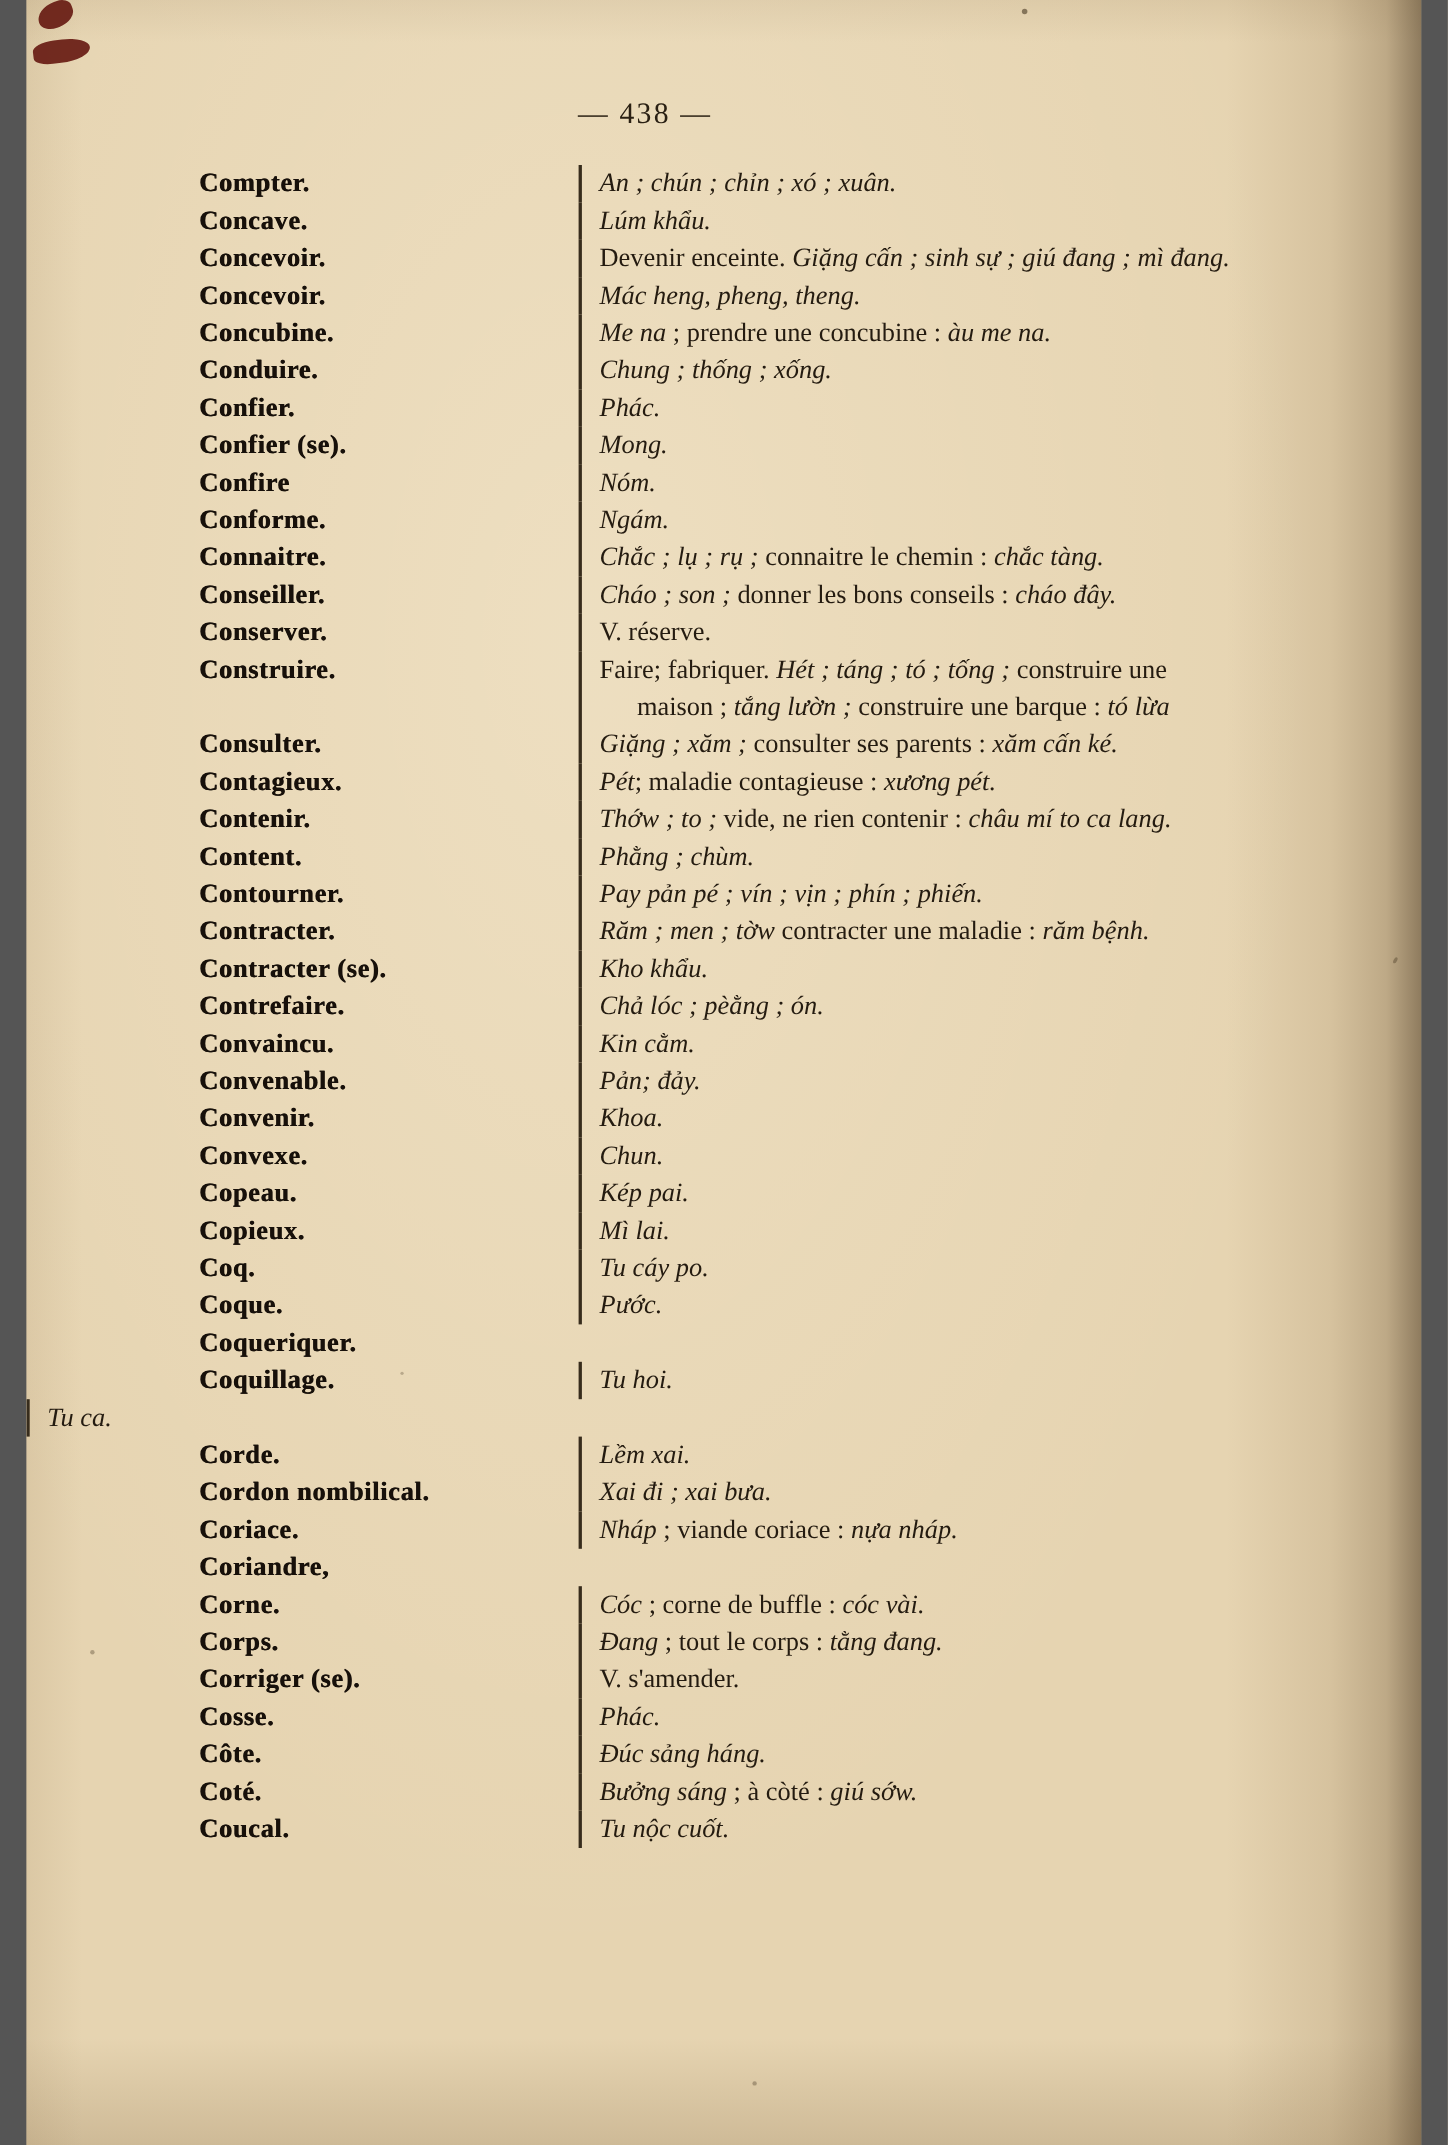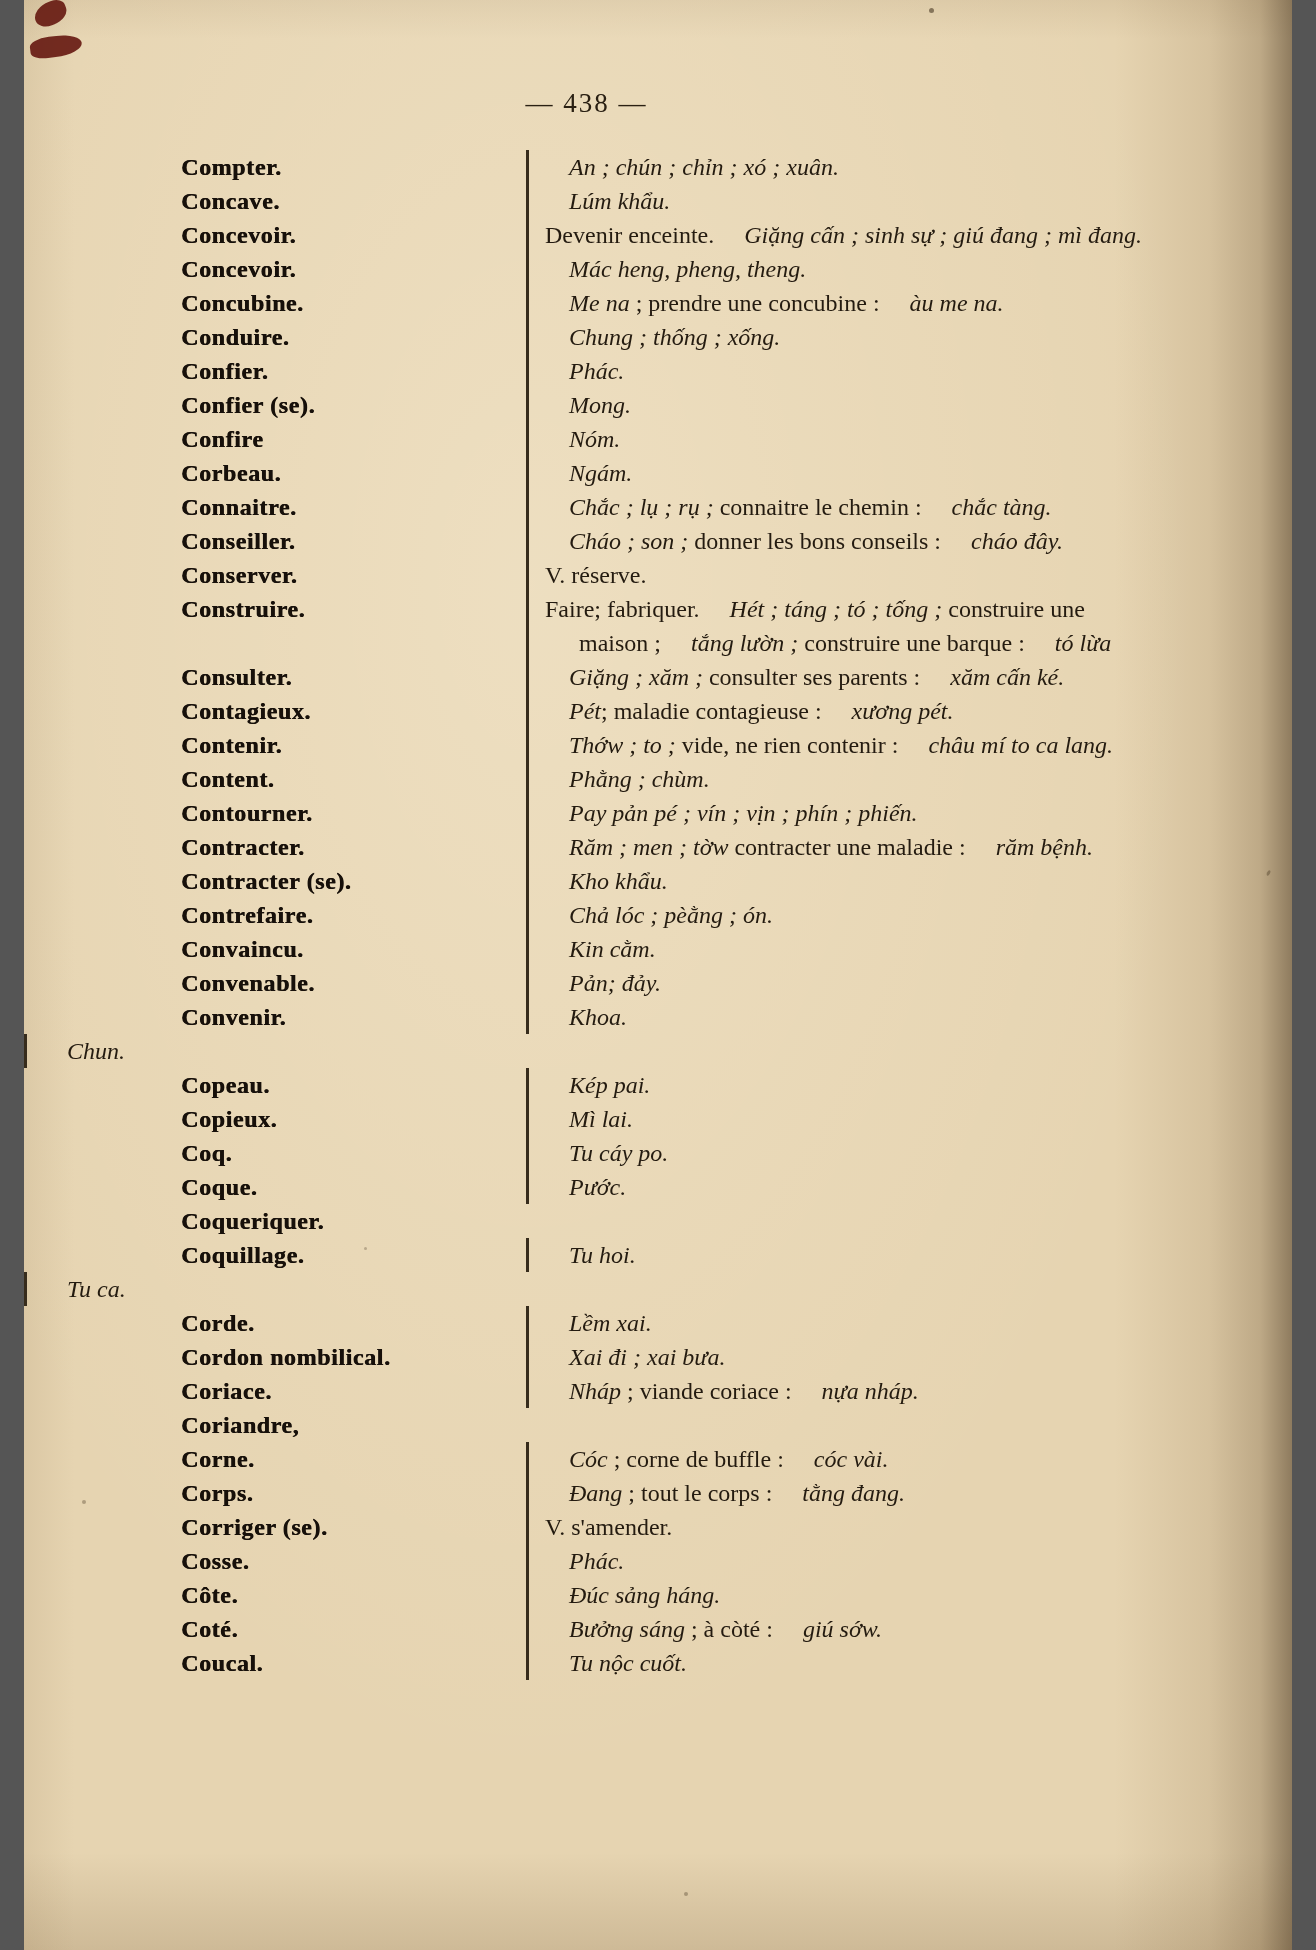--- a/index.html
+++ b/index.html
@@ -34,21 +34,21 @@
   }
   .body {
     flex:1 1 auto;
     border-left:3px solid var(--divider, #372c1c);
     padding-left:16px; padding-right:40px;
     font-size:24px; line-height:34px;
     color:#241b10;
   }
   .line { white-space:nowrap; }
   .line.cont { padding-left:34px; }
-  .native { font-style:italic;margin-left:24px; }
+  .native { font-style:italic; }
   .ink-mark { position:absolute; opacity:0.9; background:var(--ink, #65170f); }
   .ink1 { left:10px; top:2px; width:33px; height:23px; border-radius:62% 38% 55% 45%; transform:rotate(-20deg); }
   .ink2 { left:6px; top:36px; width:52px; height:21px; border-radius:45% 55% 62% 38%; transform:rotate(-7deg); }
   .speck { position:absolute; background:rgba(58,44,24,0.55); border-radius:50%; }
   .s1 { left:905px; top:8px;   width:5px; height:5px; }
   .s2 { left:58px;  top:1500px; width:4px; height:4px; opacity:.6; }
   .s3 { left:660px; top:1892px; width:4px; height:4px; opacity:.6; }
   .s4 { left:1243px; top:870px; width:3px; height:6px; opacity:.65; transform:rotate(30deg); }
   .s5 { left:340px; top:1247px; width:3px; height:3px; opacity:.5; }
 </style>
@@ -115,21 +115,21 @@
           <div class="line"><span class="native">Mong.</span></div>
         </div>
       </div>
       <div class="row">
         <div class="head">Confire</div>
         <div class="body">
           <div class="line"><span class="native">Nóm.</span></div>
         </div>
       </div>
       <div class="row">
-        <div class="head">Corbeau.</div>
+        <div class="head">Conforme.</div>
         <div class="body">
           <div class="line"><span class="native">Ngám.</span></div>
         </div>
       </div>
       <div class="row">
         <div class="head">Connaitre.</div>
         <div class="body">
           <div class="line"><span class="native">Chắc ; lụ ; rụ ; </span><span class="gloss">connaitre le chemin : </span><span class="native">chắc tàng.</span></div>
         </div>
       </div>
@@ -212,20 +212,21 @@
           <div class="line"><span class="native">Pản; đảy.</span></div>
         </div>
       </div>
       <div class="row">
         <div class="head">Convenir.</div>
         <div class="body">
           <div class="line"><span class="native">Khoa.</span></div>
         </div>
       </div>
       <div class="row">
+        <div class="head">Convexe.</div>
         <div class="body">
           <div class="line"><span class="native">Chun.</span></div>
         </div>
       </div>
       <div class="row">
         <div class="head">Copeau.</div>
         <div class="body">
           <div class="line"><span class="native">Kép pai.</span></div>
         </div>
       </div>

